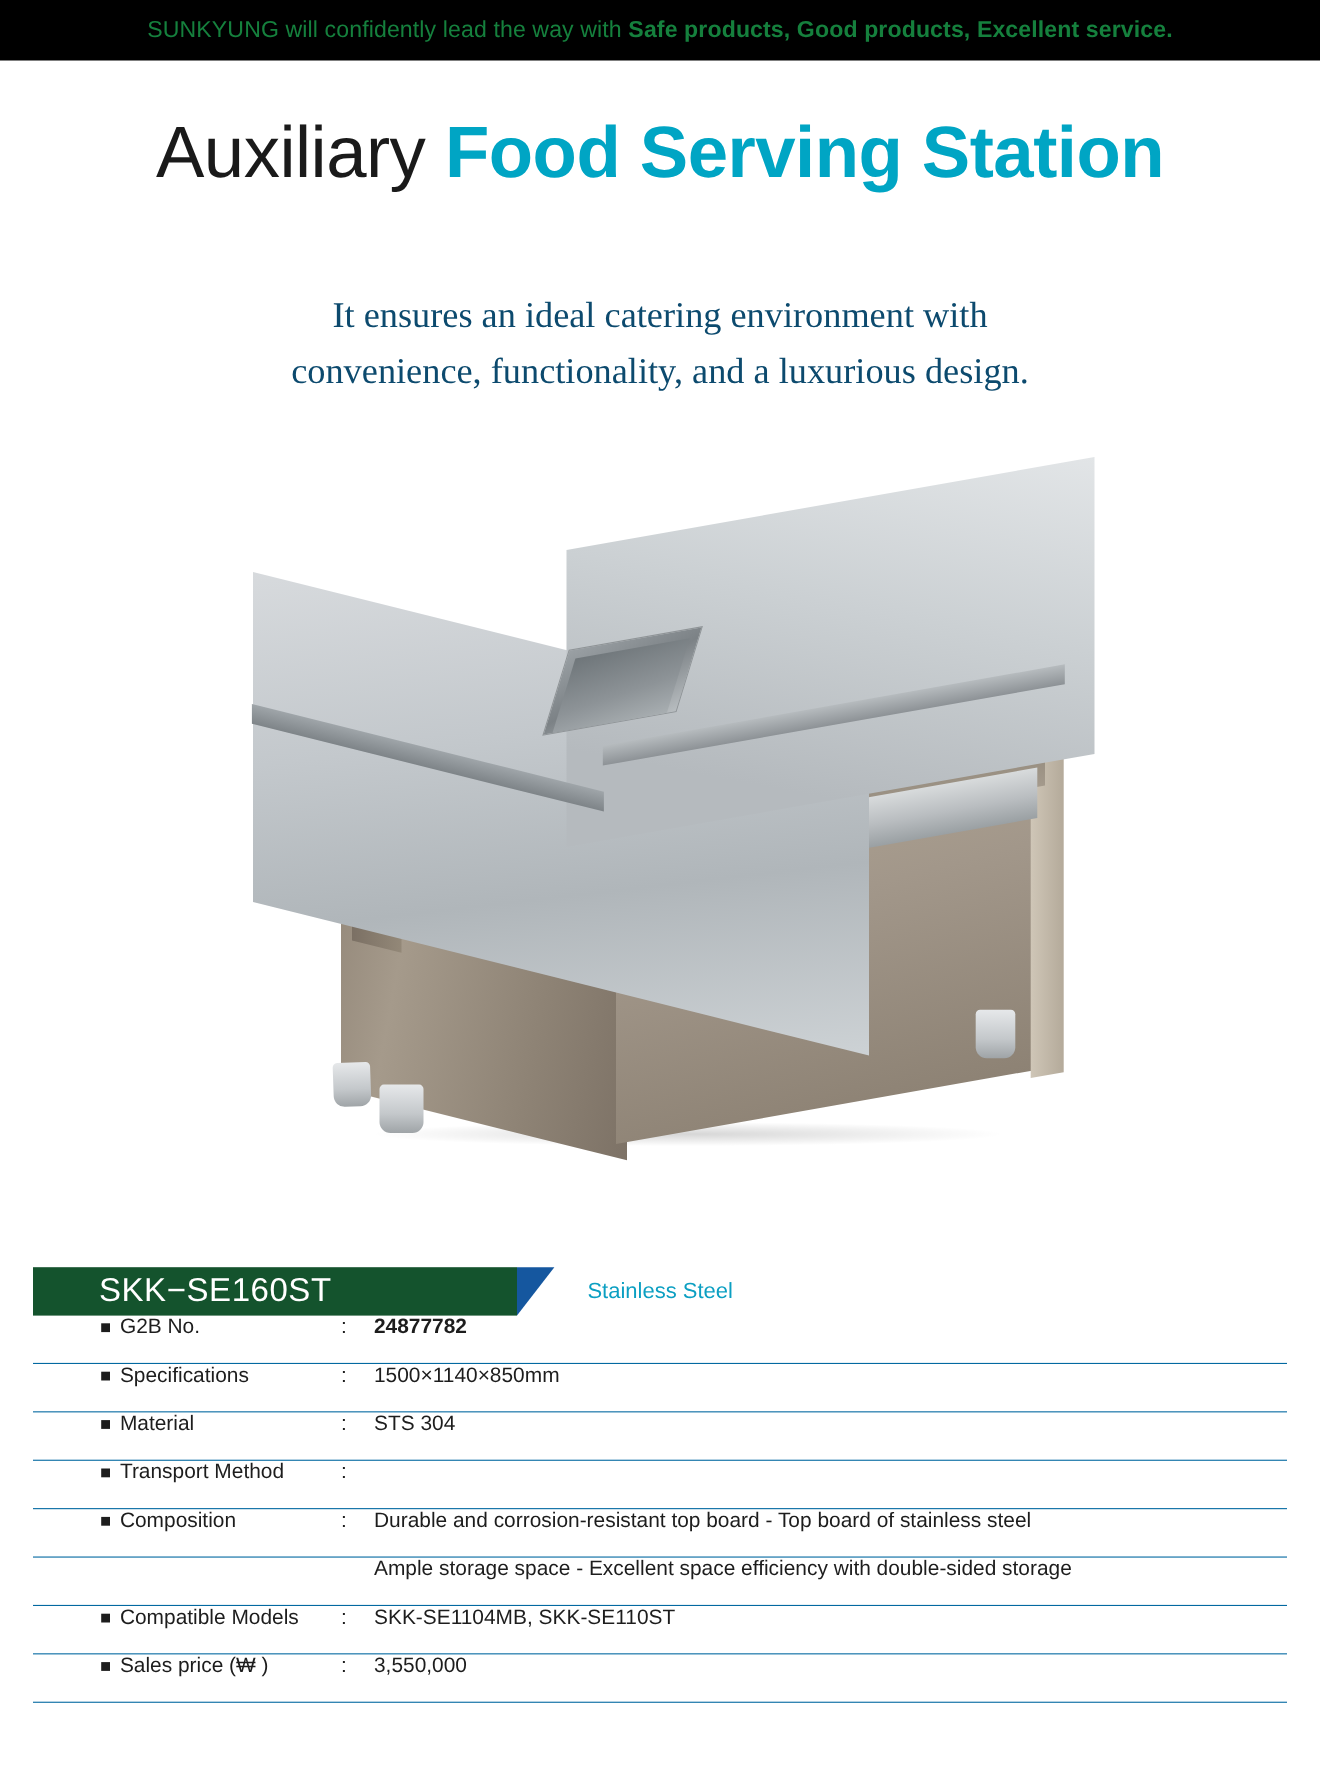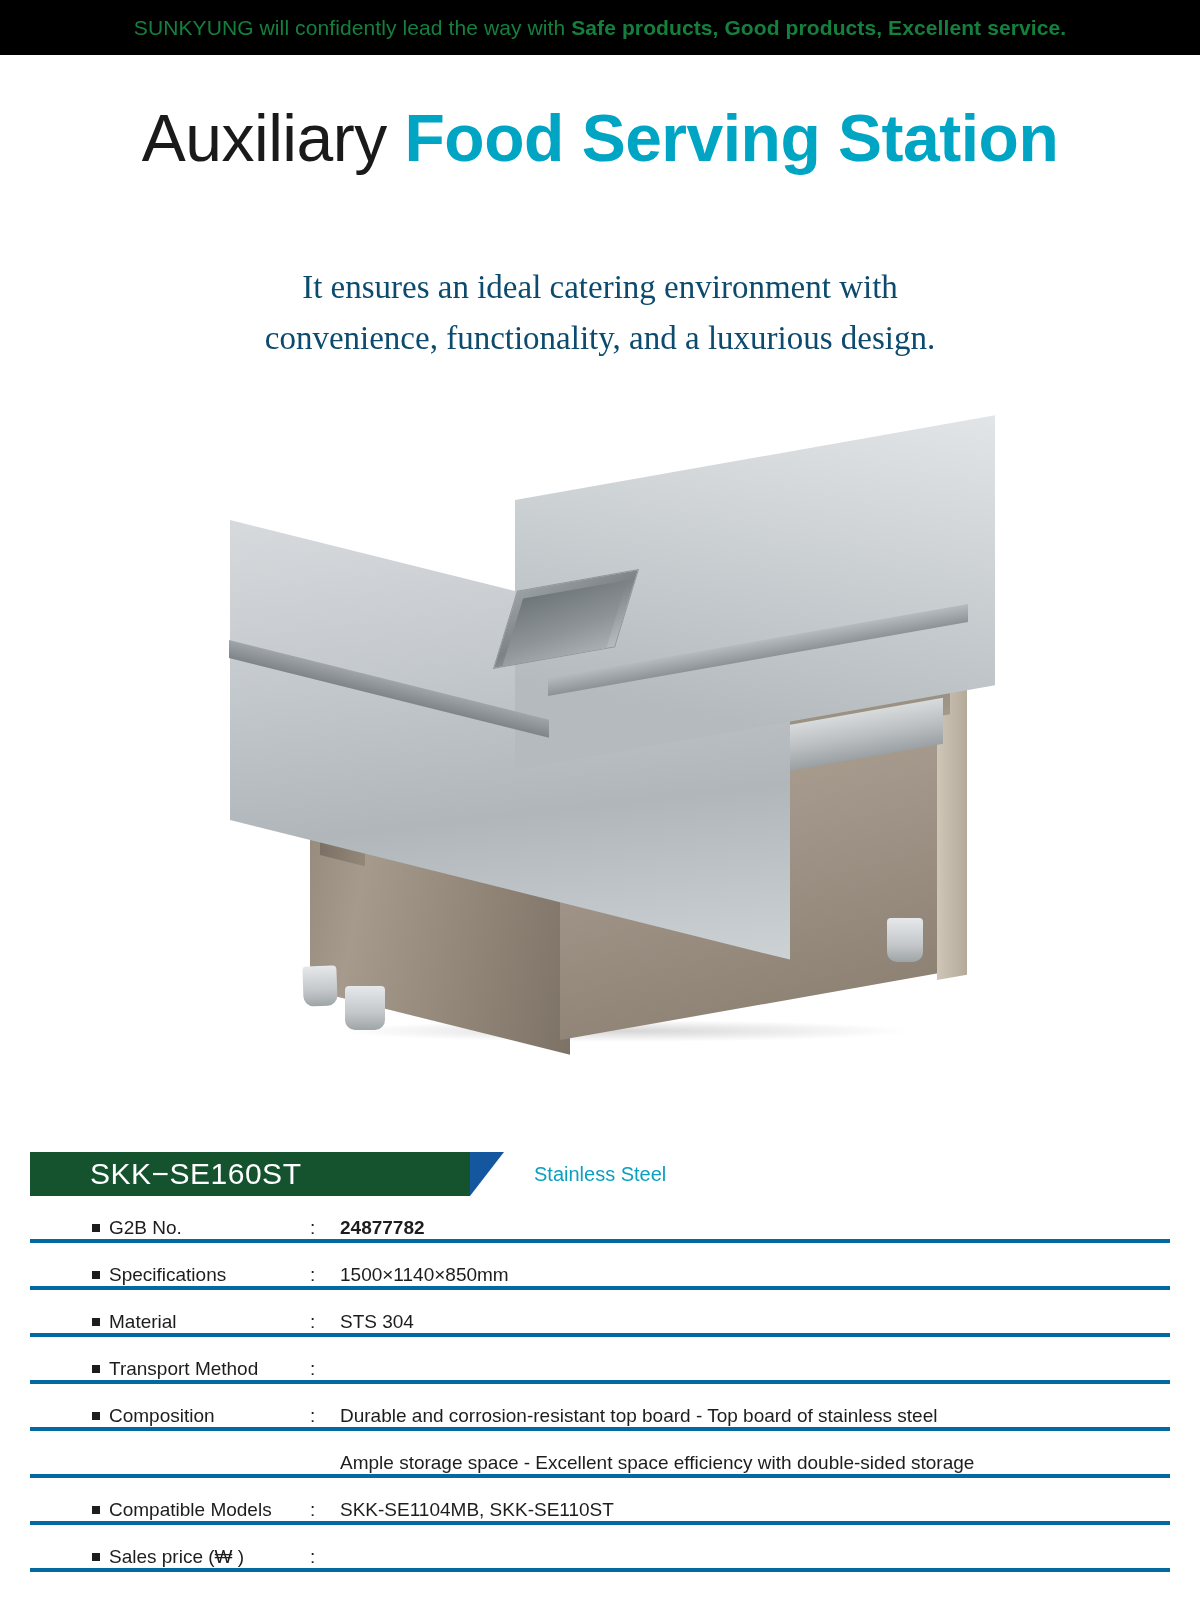--- a/index.html
+++ b/index.html
@@ -280,23 +280,23 @@
     padding-left: 64px;
     color: #0b9fc2;
     font-size: 20px;
   }
 
   .spec-rows {
     margin-top: 0;
   }
   .spec-row {
     display: flex;
-    align-items: flex-end;
+    align-items: flex-start;
     height: 43px;
-    border-bottom: 4px solid #0369a1;
+    border-bottom: 1px solid #0369a1;
     font-size: 19px;
     color: #1d1d1d;
   }
   .spec-row.first {
     border-top: none;
   }
   .spec-label {
     width: 280px;
     box-sizing: border-box;
     padding-left: 62px;
@@ -439,15 +439,16 @@
         </div>
         <div class="spec-colon">:</div>
         <div class="spec-value">SKK-SE1104MB, SKK-SE110ST</div>
       </div>
       <div class="spec-row">
         <div class="spec-label">
           <span class="bullet"></span>
           <span>Sales price (₩ )</span>
         </div>
         <div class="spec-colon">:</div>
+        <div class="spec-value">3,550,000</div>
       </div>
     </div>
 </div>
 
 </body></html>

